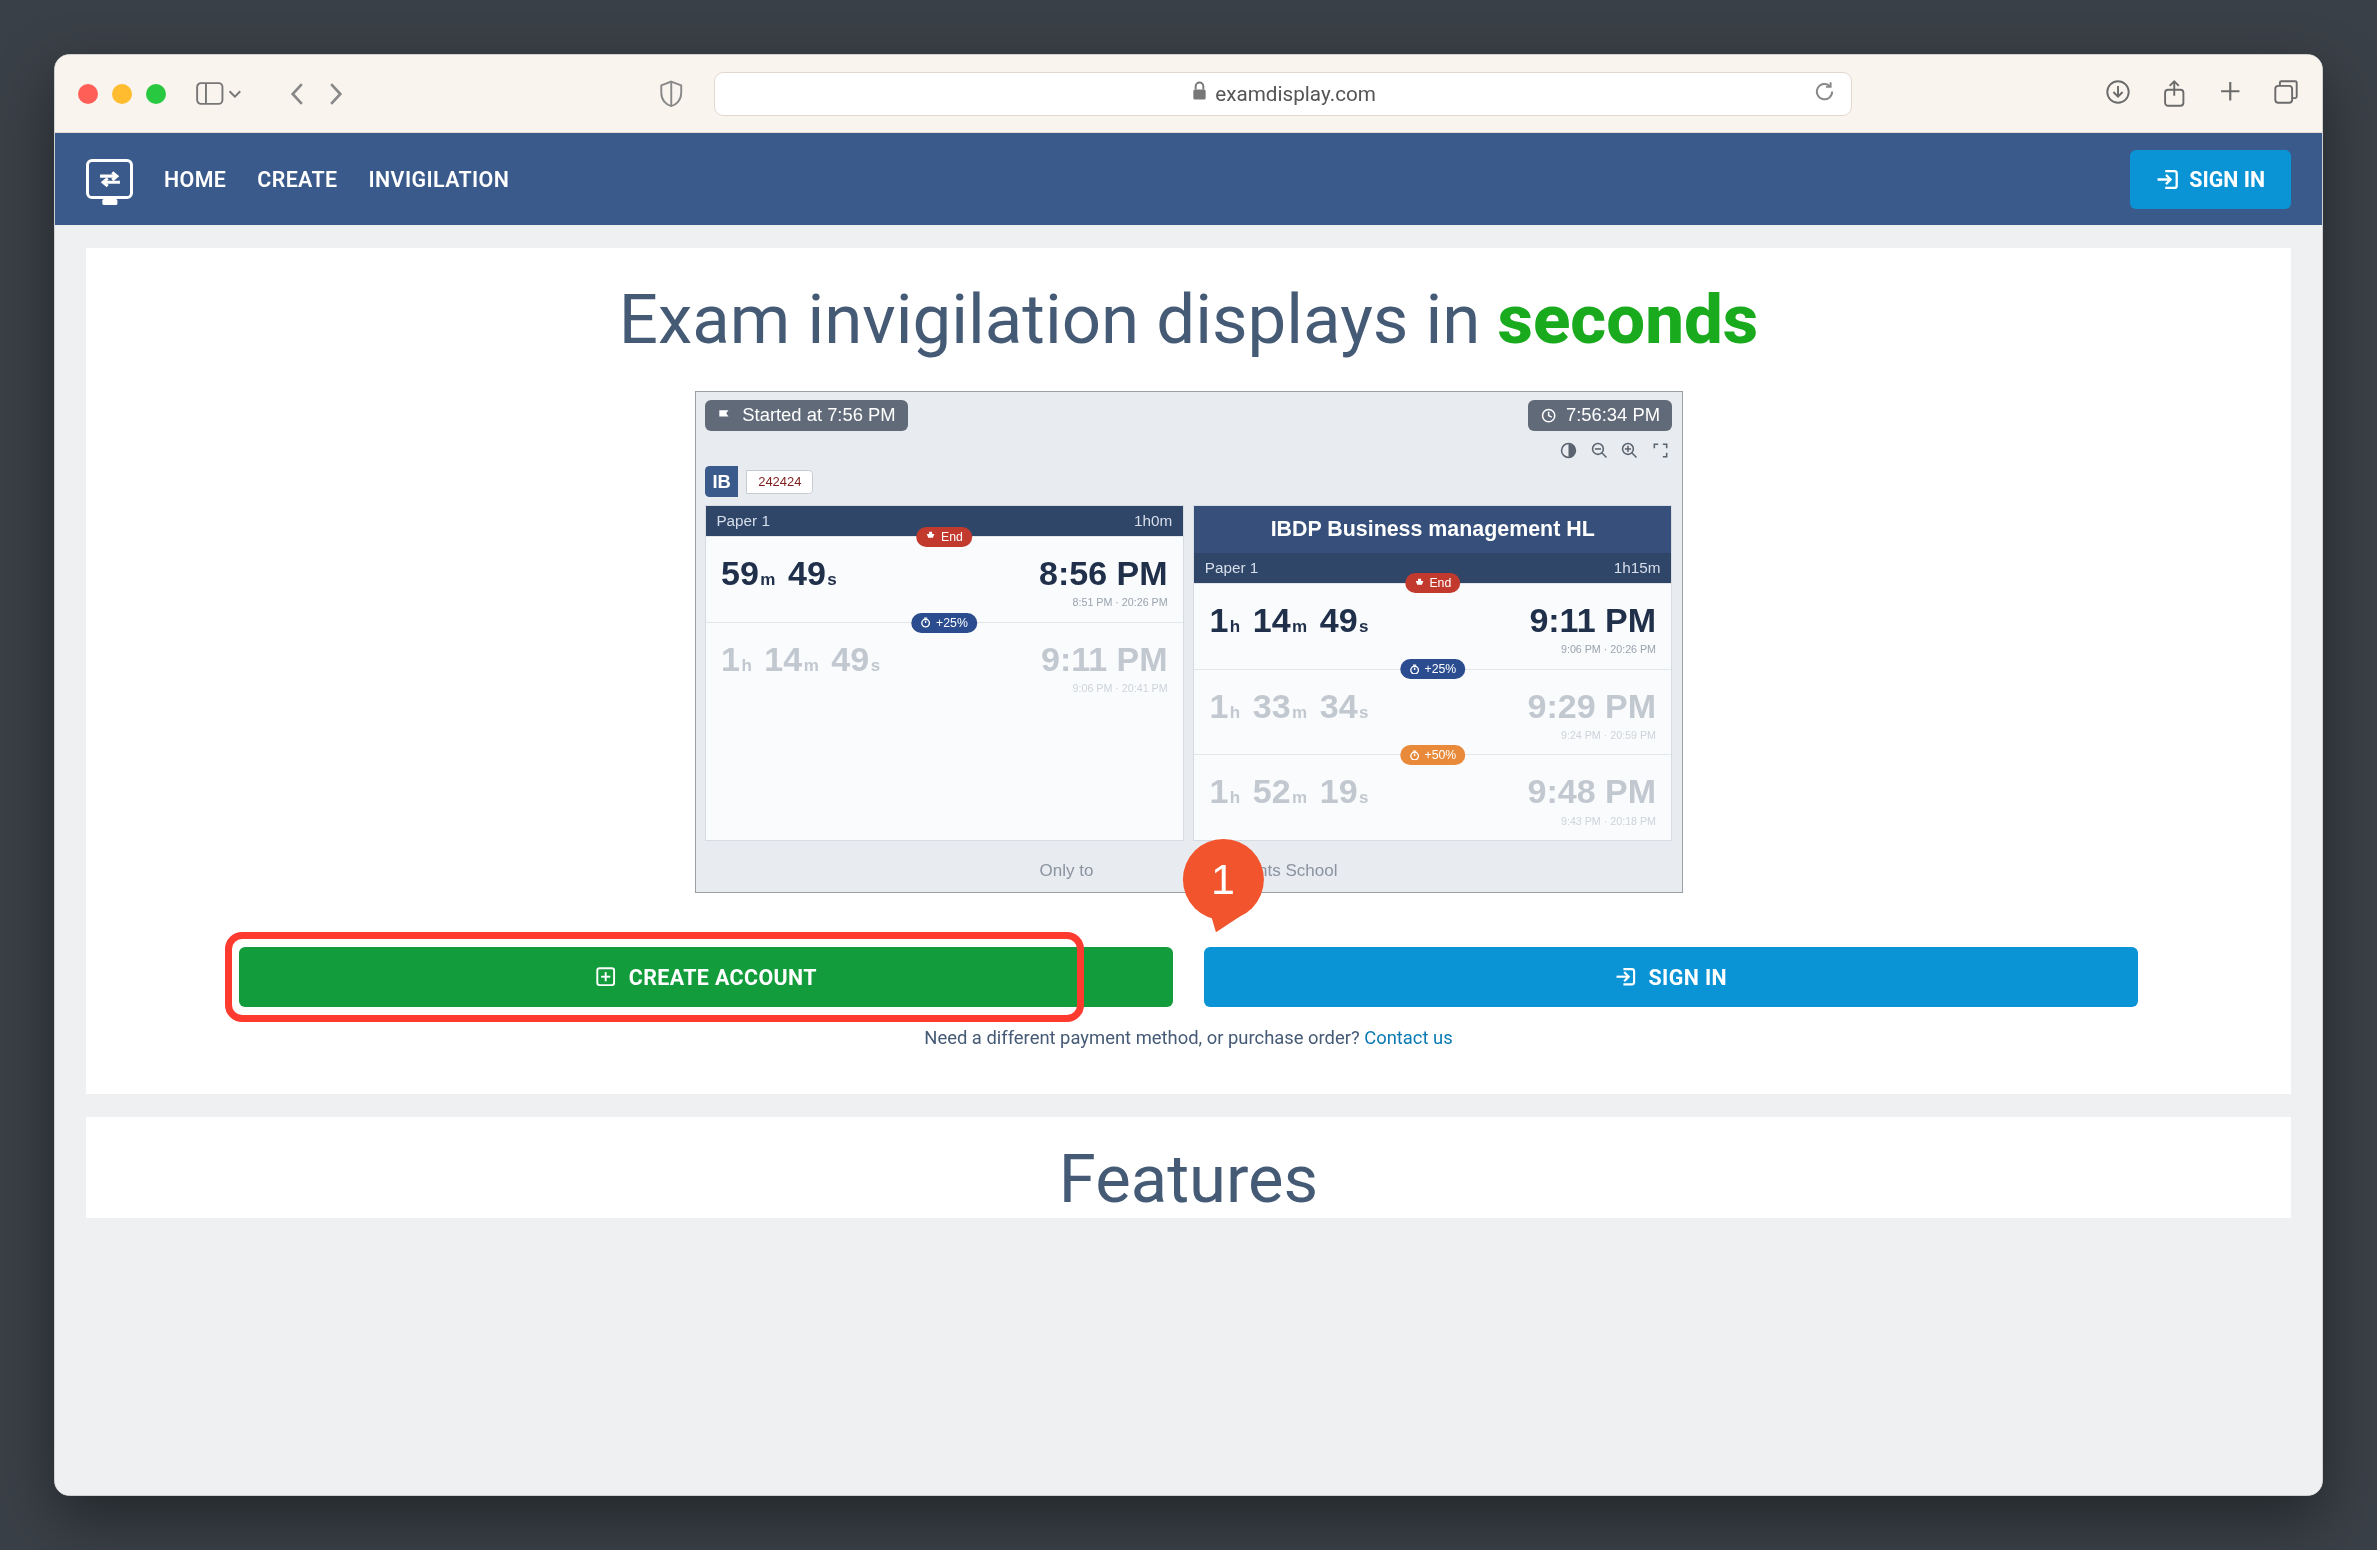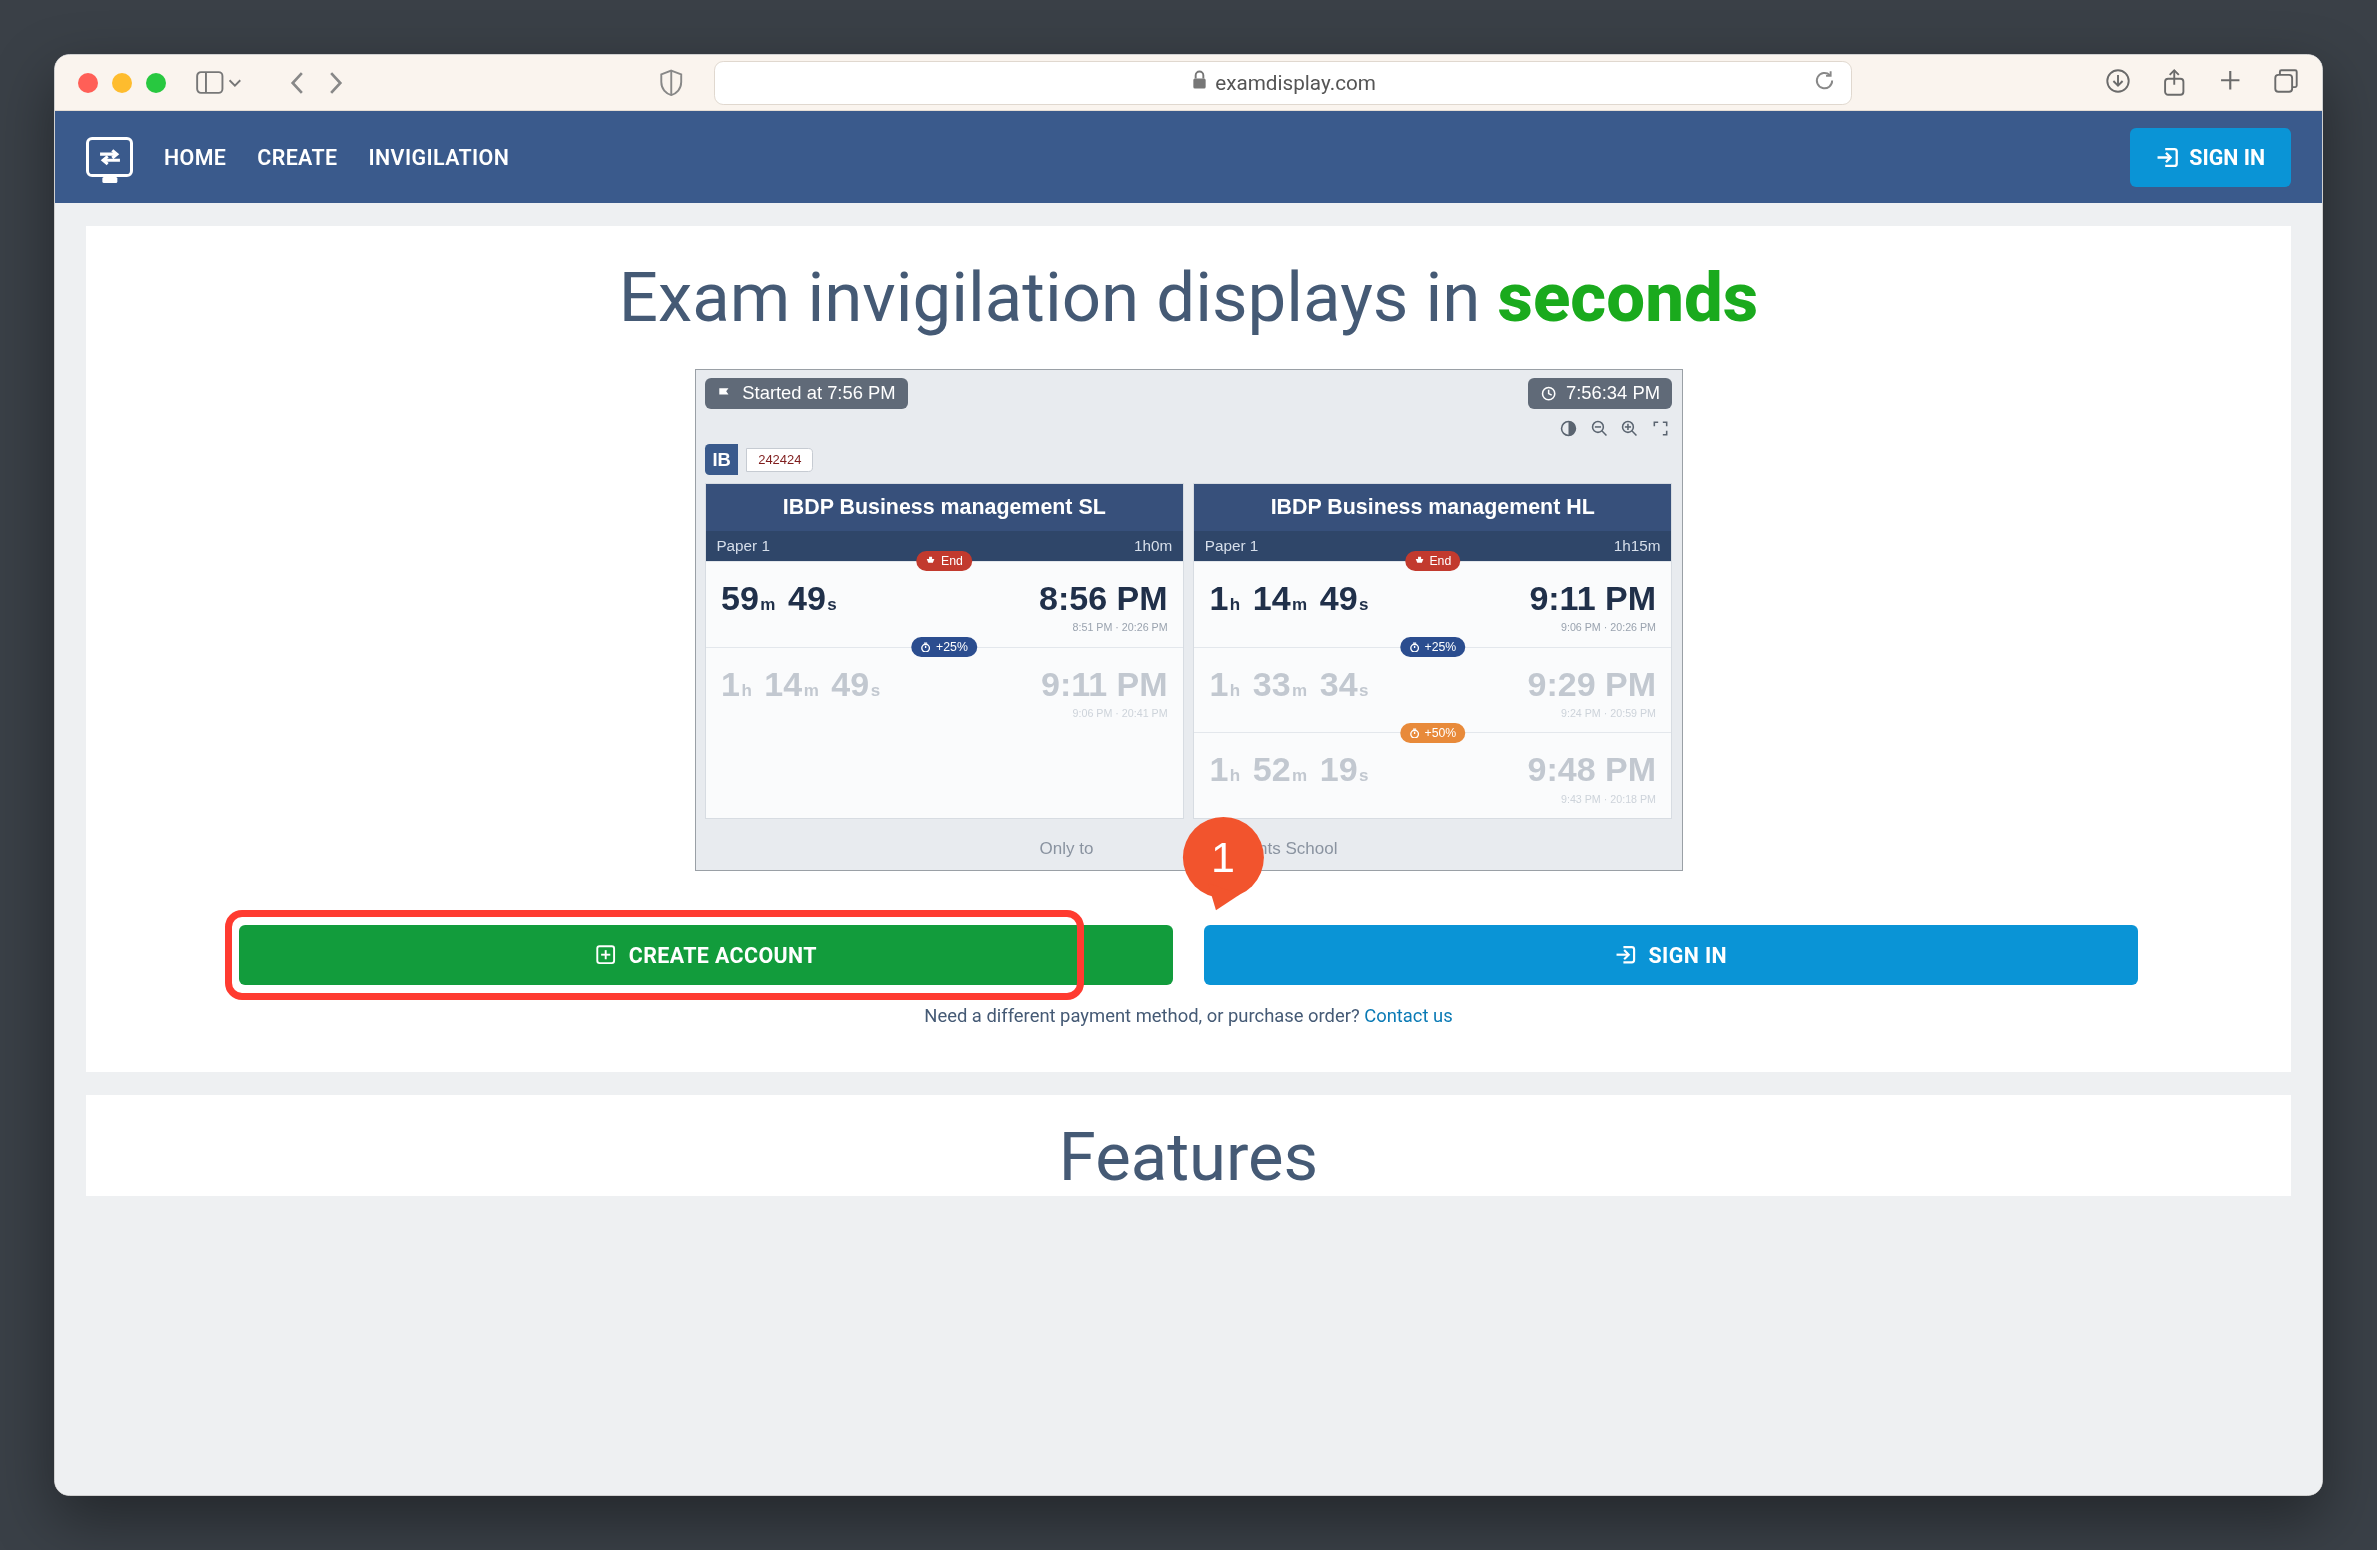--- a/index.html
+++ b/index.html
@@ -17,21 +17,21 @@
     background: #fff;
     border-radius: 15.3px;
     overflow: hidden;
     display: flex;
     flex-direction: column;
     box-shadow: 0 23px 61px rgba(0,0,0,0.4);
     border: 0.8px solid #d0d0d0;
   }
   
   .chrome {
-    height: 56px;
+    height: 78px;
     background: #faf4ee;
     display: flex;
     align-items: center;
     padding: 0 23px;
     gap: 23px;
     border-bottom: 0.8px solid #e5ddd4;
   }
   .traffic { display: flex; gap: 13.8px; }
   .dot { width: 20px; height: 20px; border-radius: 50%; }
   .dot.red { background: #ff5f57; }
@@ -348,21 +348,20 @@
               </svg>
             </span>
         </div>
         <div class="session-badge">
           <span class="ib">IB</span>
           <span class="code">242424</span>
         </div>
 
         <div class="panels" id="panels-container">
             <div class="panel">
-              <div class="panel-head">IBDP Business management SL</div>
               <div class="panel-sub">
                 <span>Paper 1</span>
                 <span>1h0m</span>
               </div>
               <div class="row">
                 <div class="tag red">
                   <svg width="10.7" height="10.7" viewBox="0 0 14 14" fill="#fff">
                     <path d="M5 1 h4 v3 h3 l-2 5 h-6 l-2 -5 h3 z"></path>
                   </svg>
                   <span>End</span>

